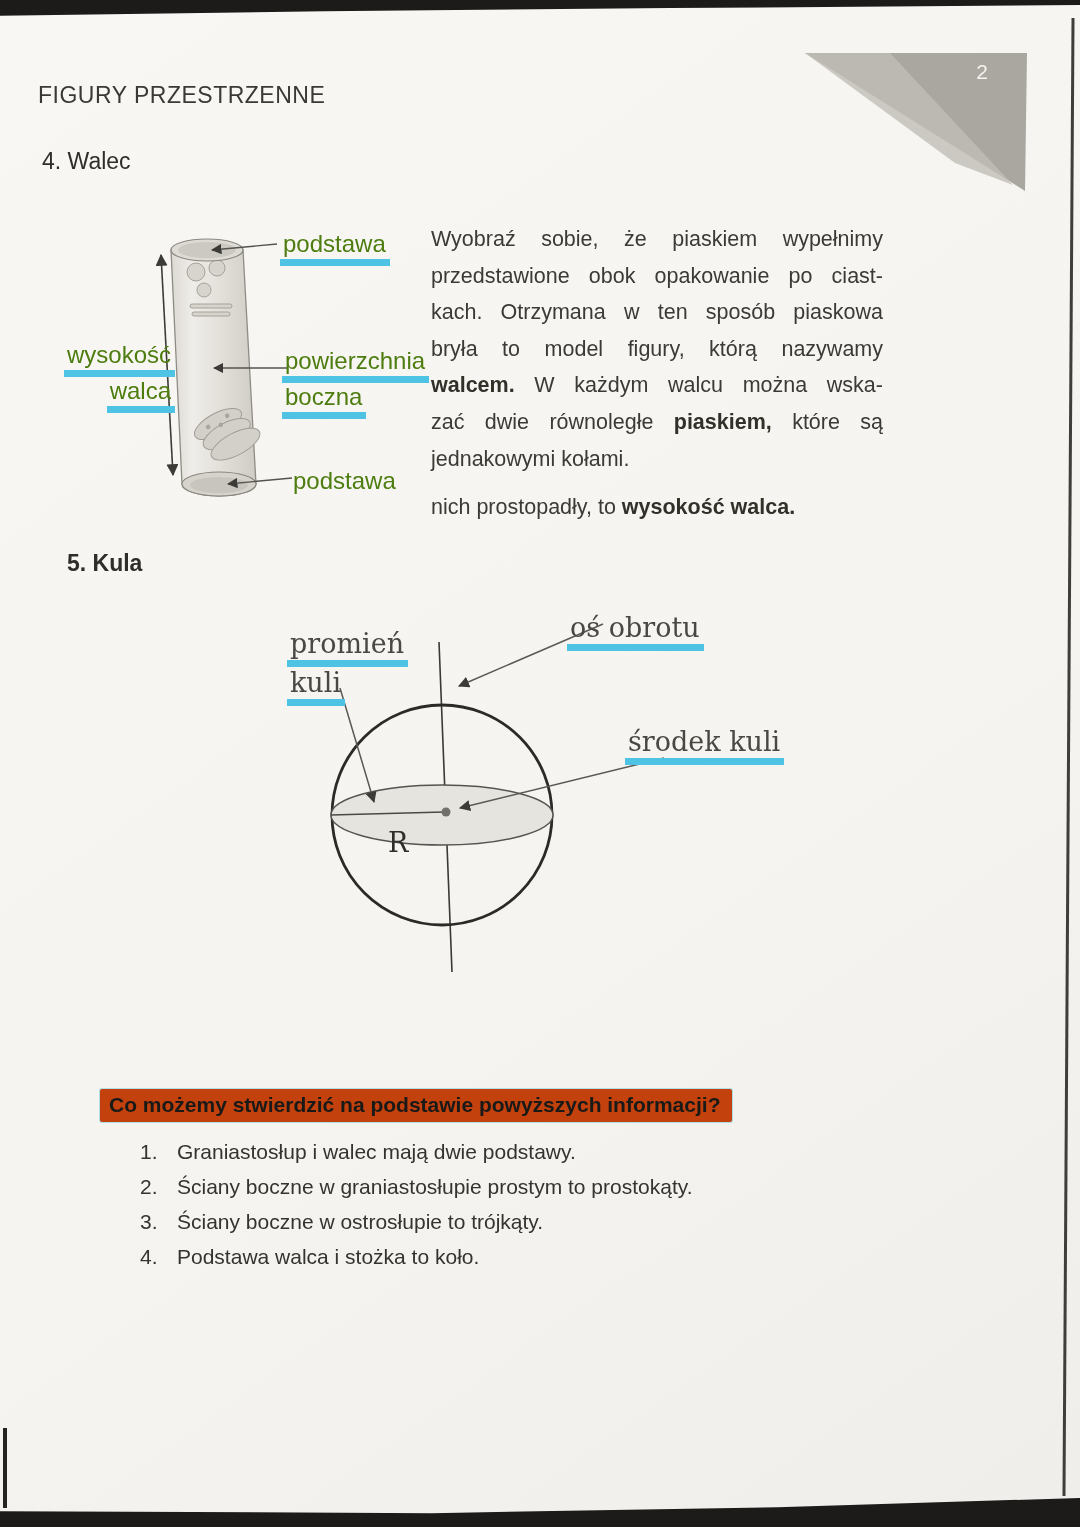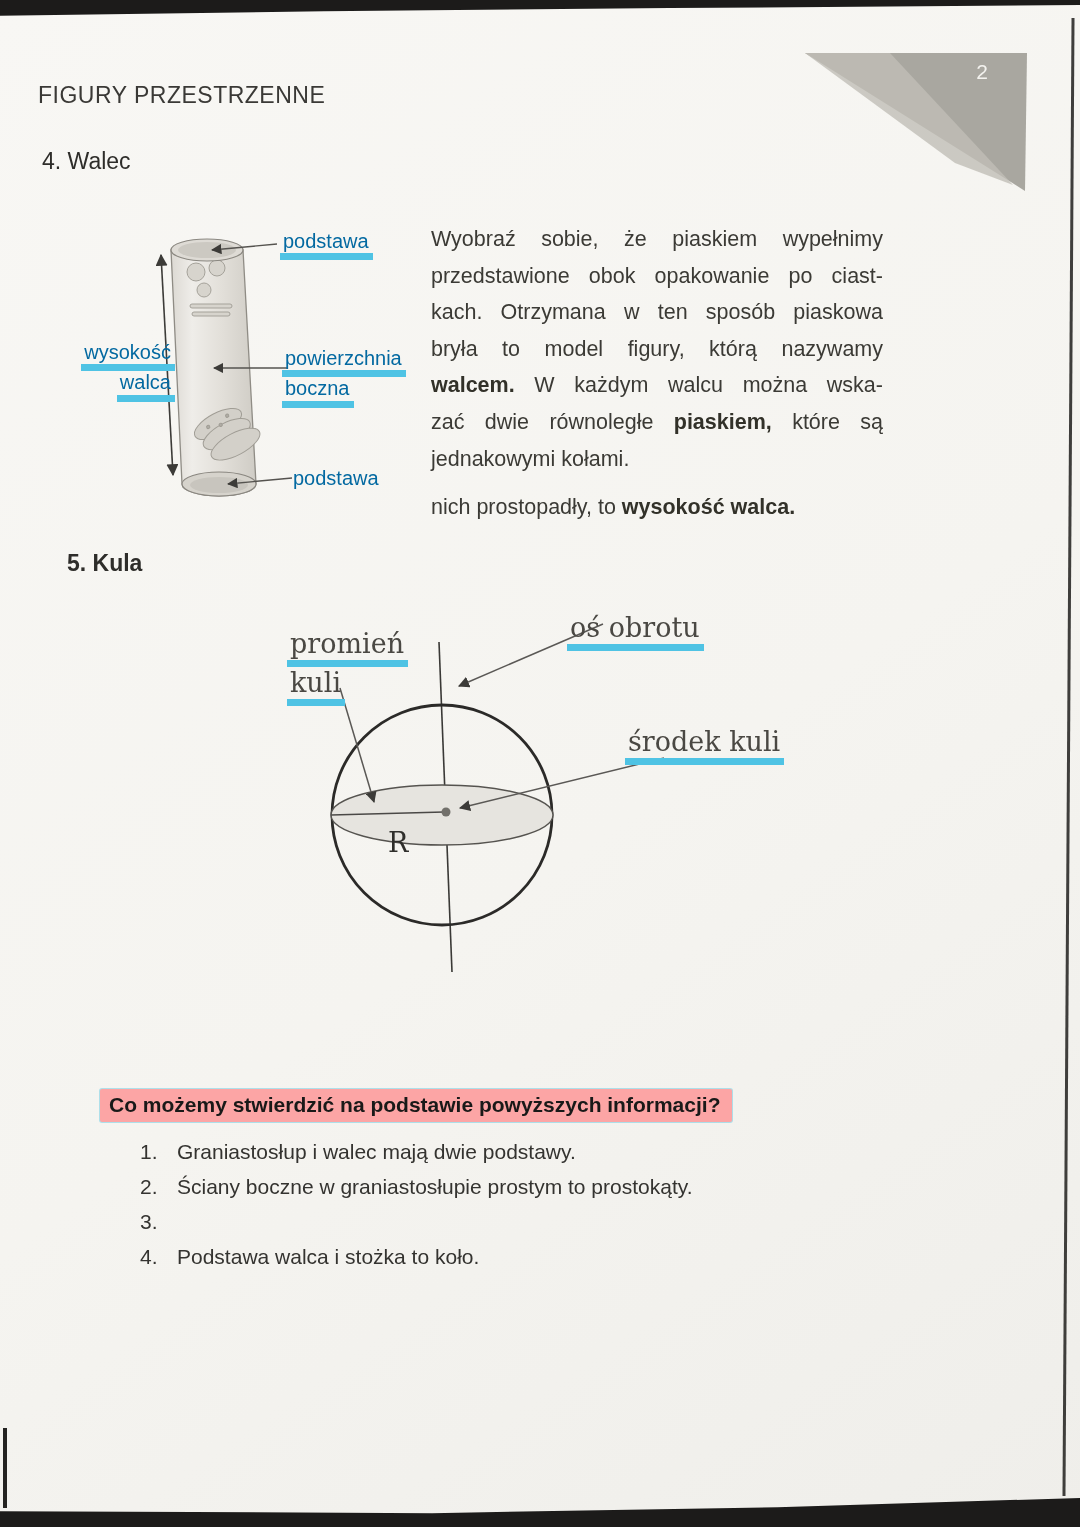--- a/index.html
+++ b/index.html
@@ -17,31 +17,31 @@
   .scan-right{left:1067px;top:18px;width:3px;height:1478px;background:#2b2a28;transform:rotate(.35deg);opacity:.9;}
   .scan-left{left:3px;top:1428px;width:4px;height:80px;background:#242321;}
   
   .corner-num{left:962px;top:60px;width:40px;text-align:center;color:#f4f3ef;font-size:21px;}
   
   .hdr{left:38px;top:82px;font-size:23px;letter-spacing:.5px;color:#3a3936;}
   .h-walec{left:42px;top:148px;font-size:23px;font-weight:normal;color:#2e2d2a;}
   .h-kula{left:67px;top:550px;font-size:23px;font-weight:bold;color:#2e2d2a;}
   
   .hlu{display:inline-block;border-bottom:7px solid #4fc3e4;padding:0 4px 1px 3px;margin-left:-3px;line-height:1.12;}
-  .lbl-sans{font-size:20px;color:#0369a1;}
+  .lbl-sans{font-size:24px;color:#4d7c0f;}
   .lbl-serif{font-family:"DejaVu Serif",serif;font-size:27px;color:#4a4843;}
   .ta-r{text-align:right;}
   
   .column{left:431px;top:221px;width:452px;font-size:21.5px;line-height:36.6px;color:#3b3a35;}
   .tline{white-space:nowrap;}
   .tline.just{white-space:normal;text-align:justify;text-align-last:justify;}
   .tline b{font-weight:bold;color:#323129;}
   .para2{margin-top:12px;}
   
-  .qbar{left:100px;top:1089px;background:#fca5a5;color:#191918;font-weight:bold;font-size:21px;
+  .qbar{left:100px;top:1089px;background:#c2410c;color:#191918;font-weight:bold;font-size:21px;
     padding:4px 12px 5px 9px;border-radius:2px;box-shadow:0 0 0 1px rgba(68,193,226,.4);}
   .list{left:140px;top:1140px;width:820px;font-size:21px;color:#343330;}
   .list-row{display:flex;margin-bottom:11px;}
   .list-num{width:37px;flex:0 0 37px;}
   svg text{font-family:"DejaVu Serif",serif;}
 </style>
 </head>
 <body>
 
 <div class="abs scan-top"></div>
@@ -165,18 +165,19 @@
     <div class="list-row">
       <span class="list-num">1.</span>
       <span>Graniastosłup i walec mają dwie podstawy.</span>
     </div>
     <div class="list-row">
       <span class="list-num">2.</span>
       <span>Ściany boczne w graniastosłupie prostym to prostokąty.</span>
     </div>
     <div class="list-row">
       <span class="list-num">3.</span>
+      <span>Ściany boczne w ostrosłupie to trójkąty.</span>
     </div>
     <div class="list-row">
       <span class="list-num">4.</span>
       <span>Podstawa walca i stożka to koło.</span>
     </div>
   </div>
 
 </body></html>

